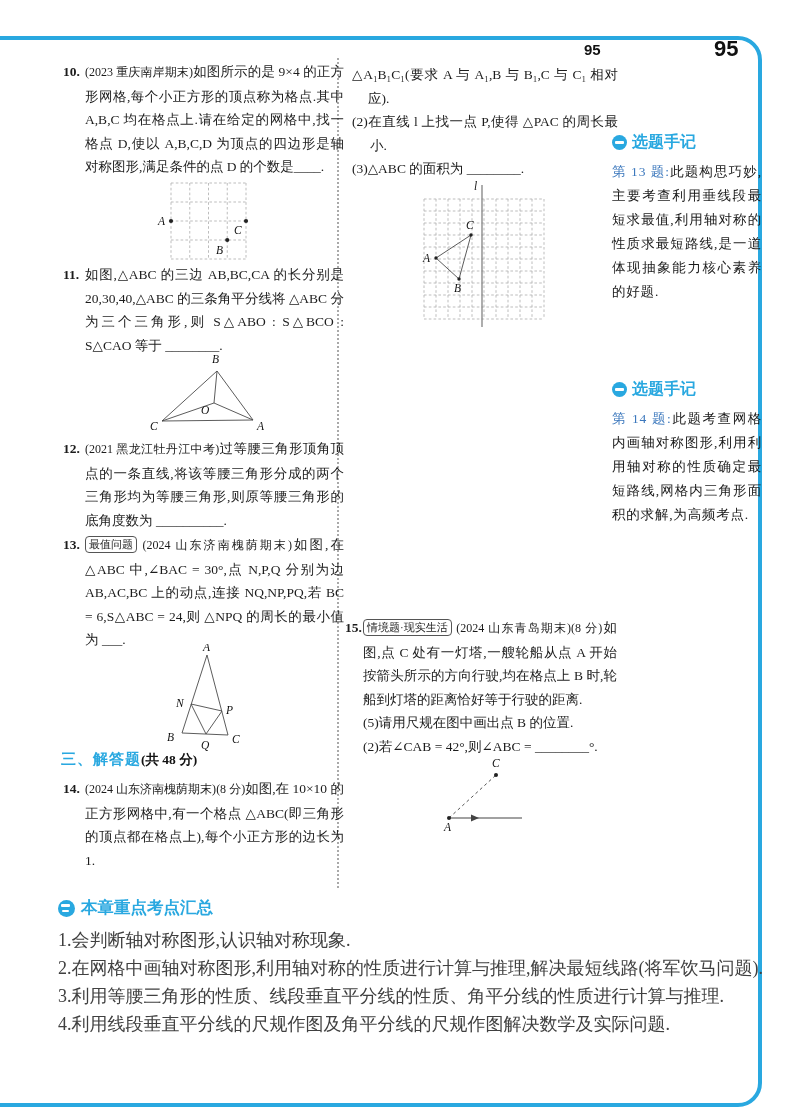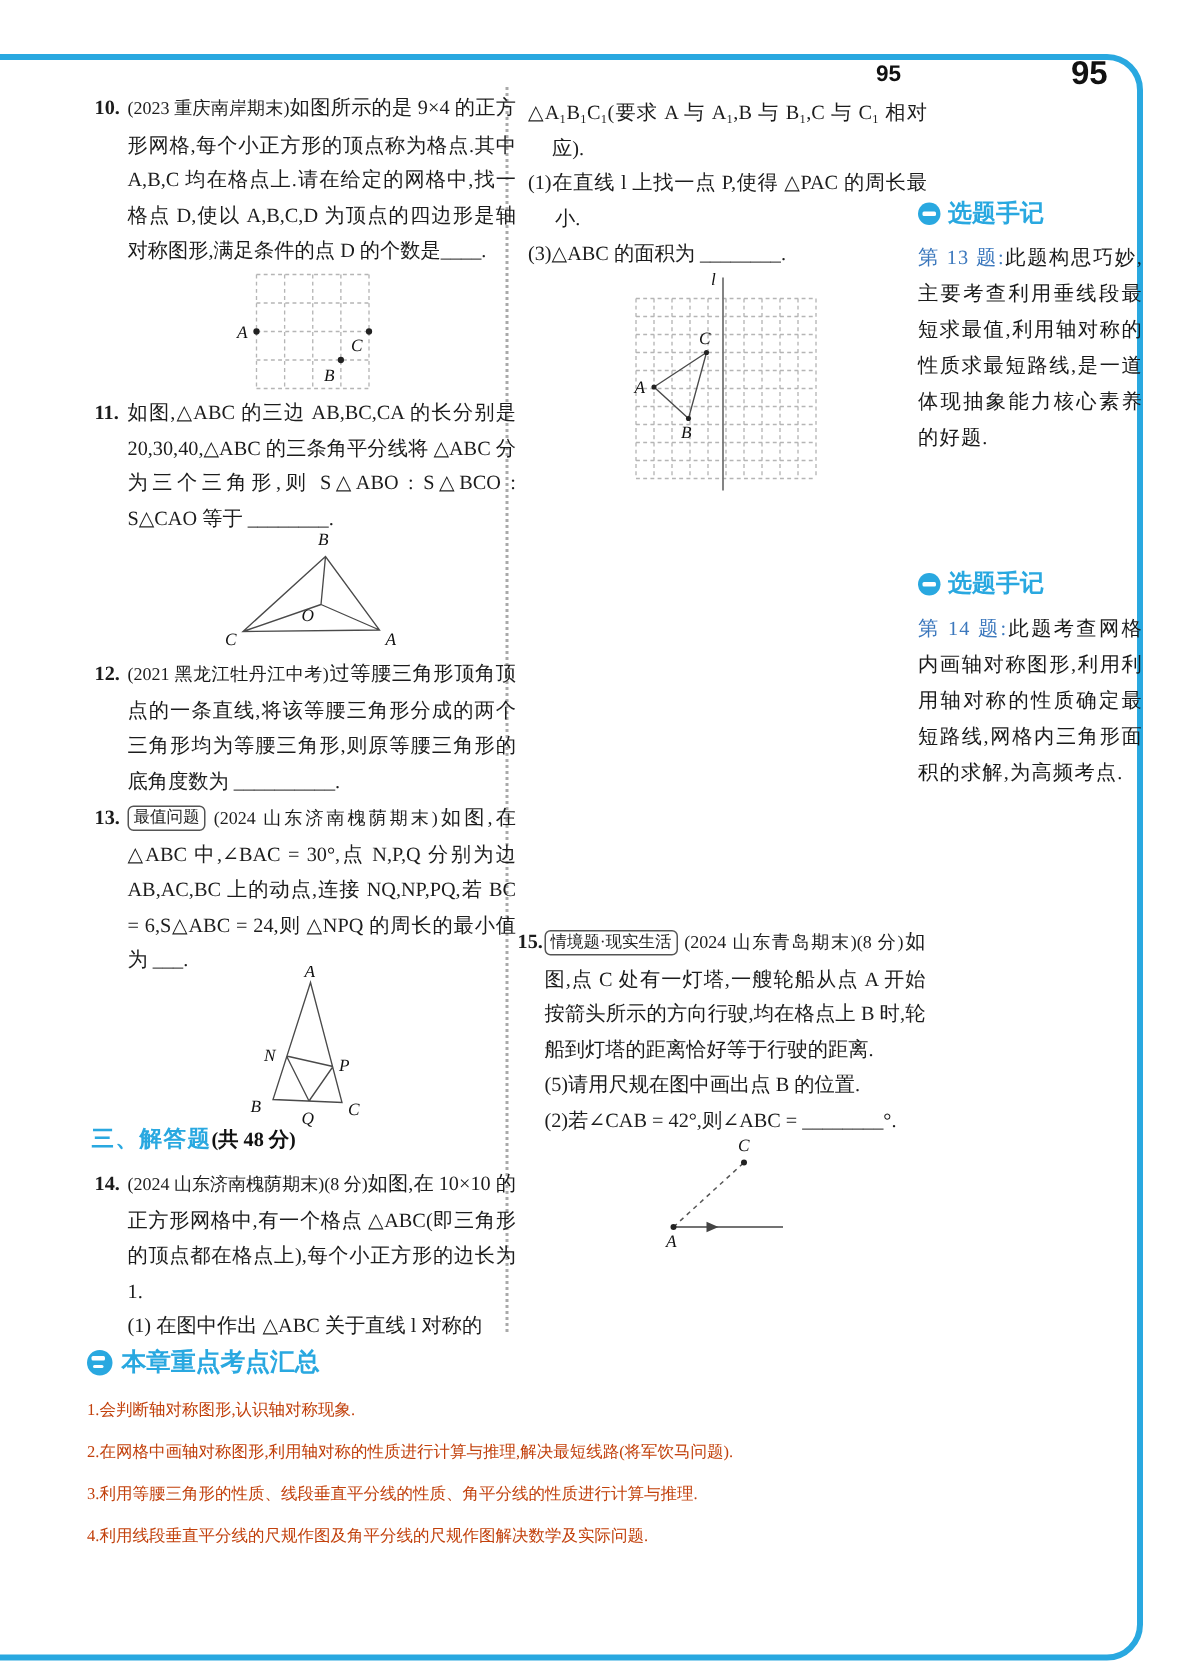--- a/index.html
+++ b/index.html
@@ -35,21 +35,21 @@
   .circ-icon::before{content:"";position:absolute;left:3px;top:6px;width:9px;height:3px;background:#fff;border-radius:1px;}
   .sum-icon::after{content:"";position:absolute;left:4px;top:10px;width:7px;height:2px;background:#fff;border-radius:1px;}
   .sum-icon::before{top:4px;}
   .note-body{margin-top:7px;font-size:13.5px;line-height:24px;text-align:justify;color:#1a1a1a;letter-spacing:0.8px;}
   .note-lead{color:var(--lead);}
 
   .summary{position:absolute;left:58px;top:897px;width:705px;}
   .sum-head{display:flex;align-items:center;gap:6px;font:700 16.5px "Liberation Sans",sans-serif;color:var(--accent);}
   .sum-head .circ-icon{width:17px;height:17px;flex-basis:17px;}
   .sum-items{margin-top:7px;}
-  .sum-item{font-size:11px;line-height:28px;color:#c2410c;}
+  .sum-item{font-size:18px;line-height:28px;color:#404040;}
 
   .fig{position:absolute;}
   .fig text{font:italic 11.5px "Liberation Serif","DejaVu Serif",serif;fill:#111;}
   .gridline{stroke:#b5b5b5;stroke-width:0.9;stroke-dasharray:2.6 2.2;fill:none;}
   .tri{stroke:#4a4a4a;stroke-width:0.9;fill:none;}
   .dot{fill:#222;}
   .axisl{stroke:#777;stroke-width:1.2;}
   .dash{stroke:#555;stroke-width:1;stroke-dasharray:3 3;}
   .ray{stroke:#444;stroke-width:1.1;}
 </style>
@@ -116,27 +116,26 @@
 </svg>
 
 <div class="sec" style="left:61px;top:750px;">
   <span>三、解答题</span><span class="sec-score">(共 48 分)</span>
 </div>
 
 <div class="q" style="left:63px;top:777px;width:281px;">
   <span class="num">14.</span>
   <div class="qbody">
     <span class="src">(2024 山东济南槐荫期末)</span><span class="score">(8 分)</span><span>如图,在 10×10 的正方形网格中,有一个格点 △ABC(即三角形的顶点都在格点上),每个小正方形的边长为 1.</span>
-    <div class="sub">(1) 在图中作出 △ABC 关于直线 l 对称的</div>
   </div>
 </div>
 
 <div class="q" style="left:352px;top:63px;width:266px;">
   <div class="cont">△A₁B₁C₁(要求 A 与 A₁,B 与 B₁,C 与 C₁ 相对应).</div>
-  <div class="sub">(1)在直线 l 上找一点 P,使得 △PAC 的周长最小.</div>
+  <div class="sub">(2)在直线 l 上找一点 P,使得 △PAC 的周长最小.</div>
   <div class="sub">(3)△ABC 的面积为 ________.</div>
 </div>
 
 <svg class="fig" style="left:413px;top:177px;" width="145" height="154">
   <g class="gridline">
     <path d="M11 22V142 M23 22V142 M35 22V142 M47 22V142 M59 22V142 M71 22V142 M83 22V142 M95 22V142 M107 22V142 M119 22V142 M131 22V142
              M11 22H131 M11 34H131 M11 46H131 M11 58H131 M11 70H131 M11 82H131 M11 94H131 M11 106H131 M11 118H131 M11 130H131 M11 142H131"></path>
   </g>
   <line class="axisl" x1="69" y1="8" x2="69" y2="150"></line>
   <g class="tri">

